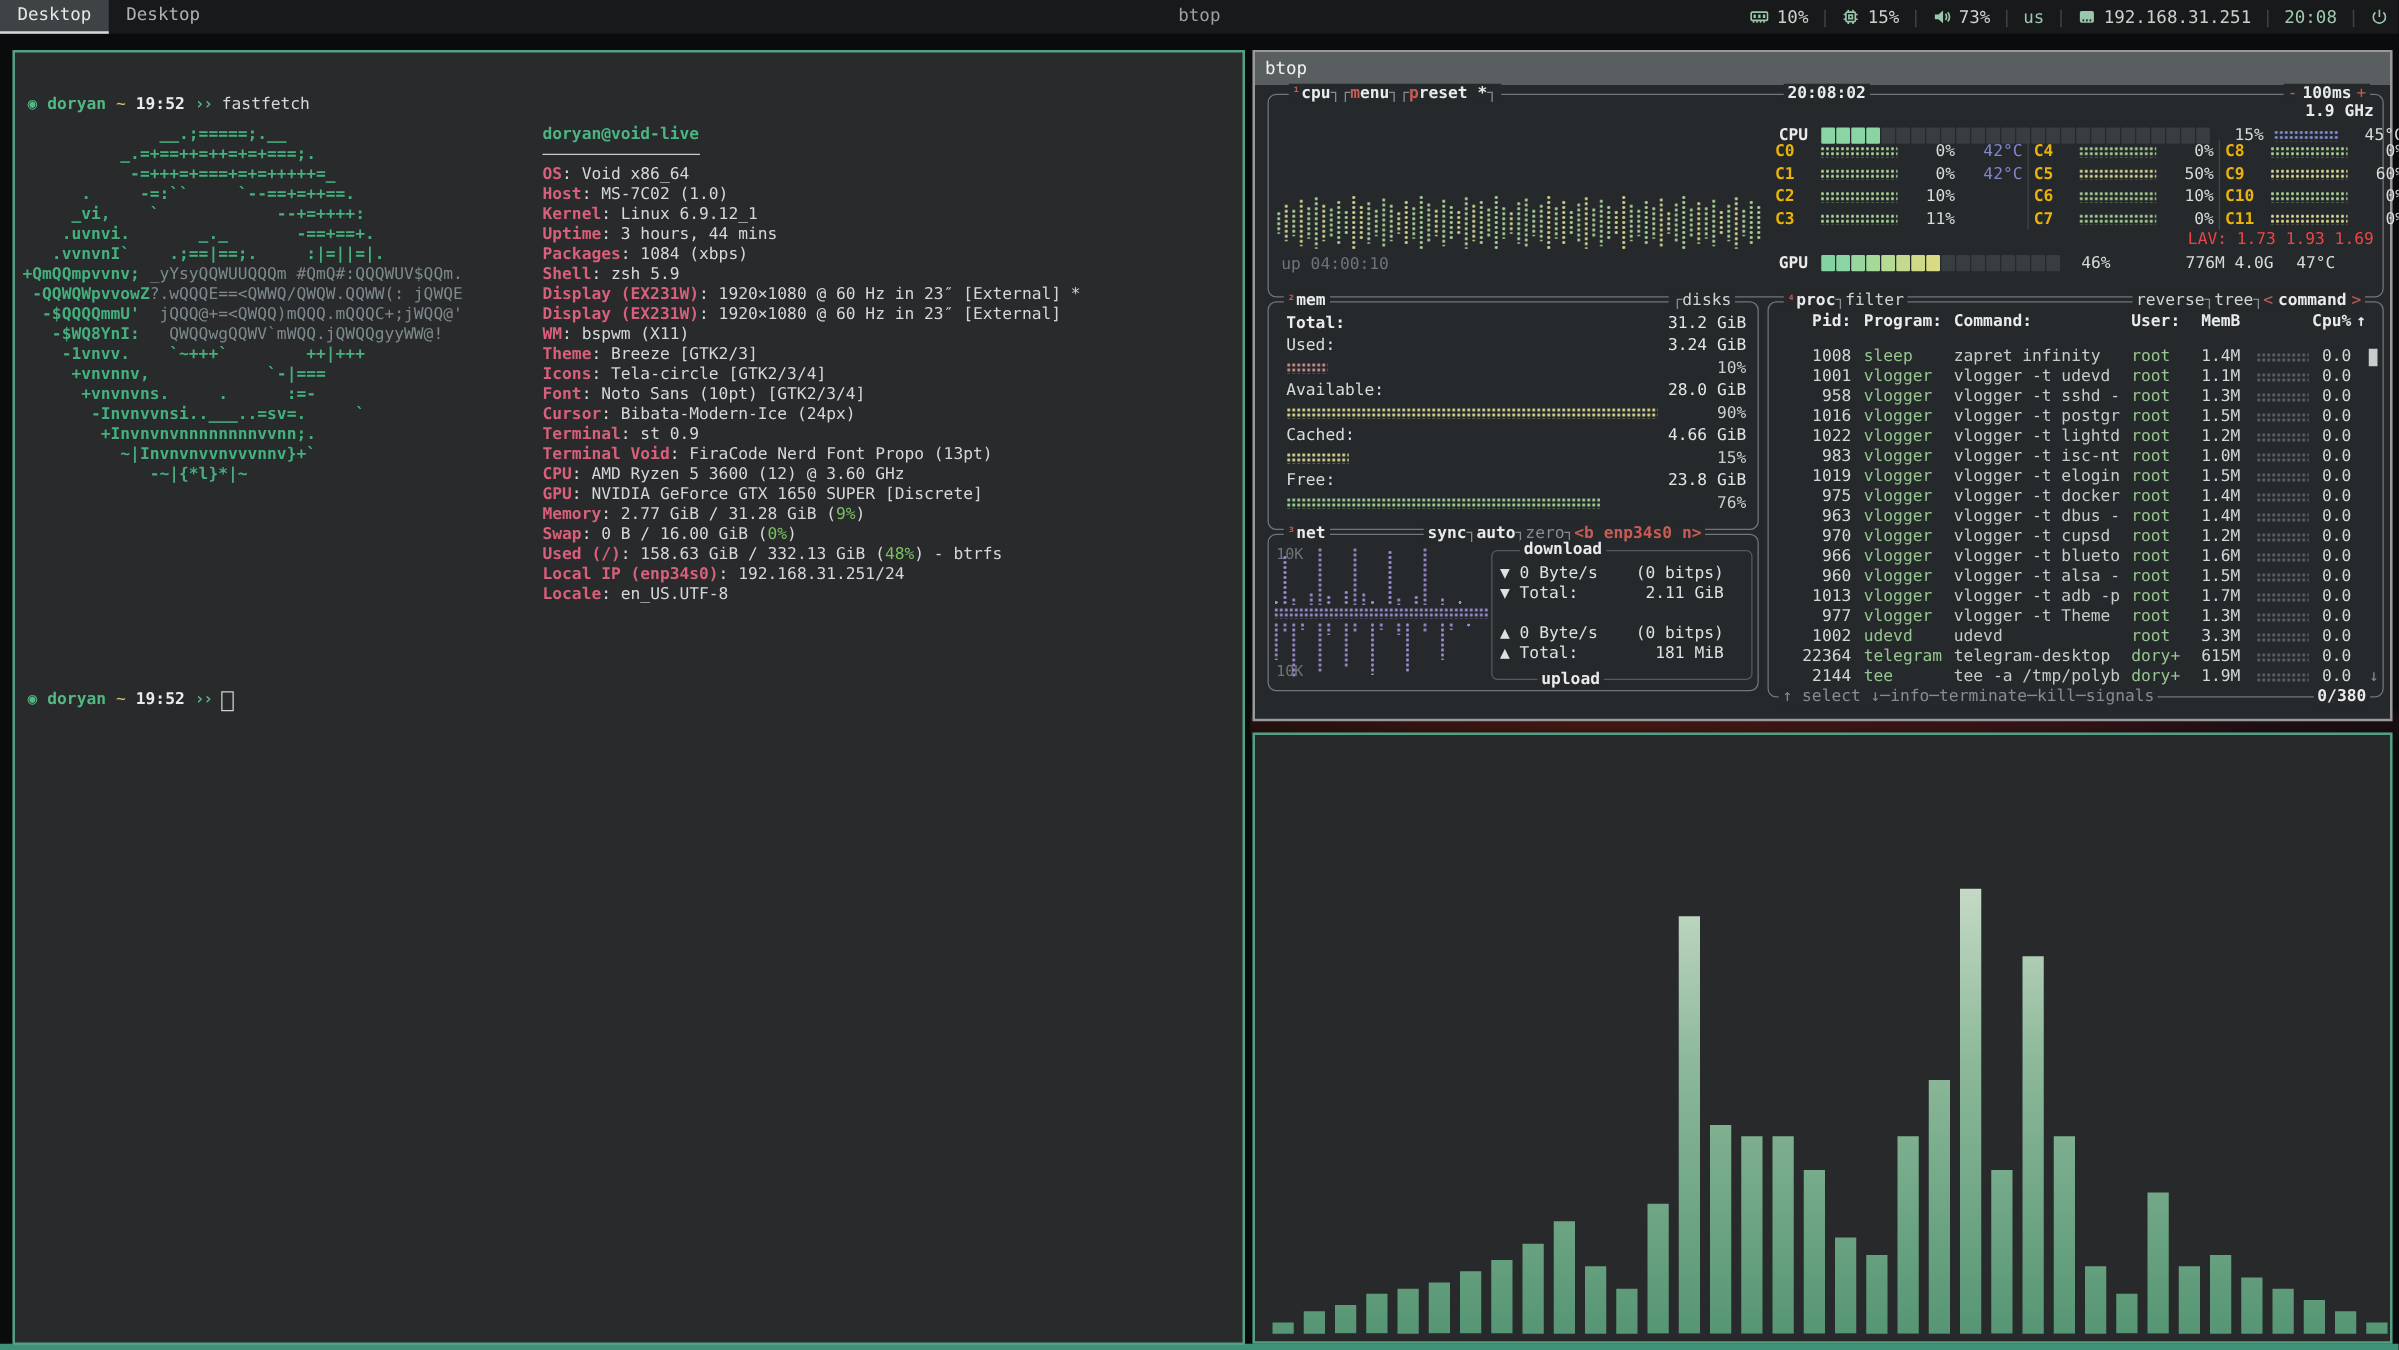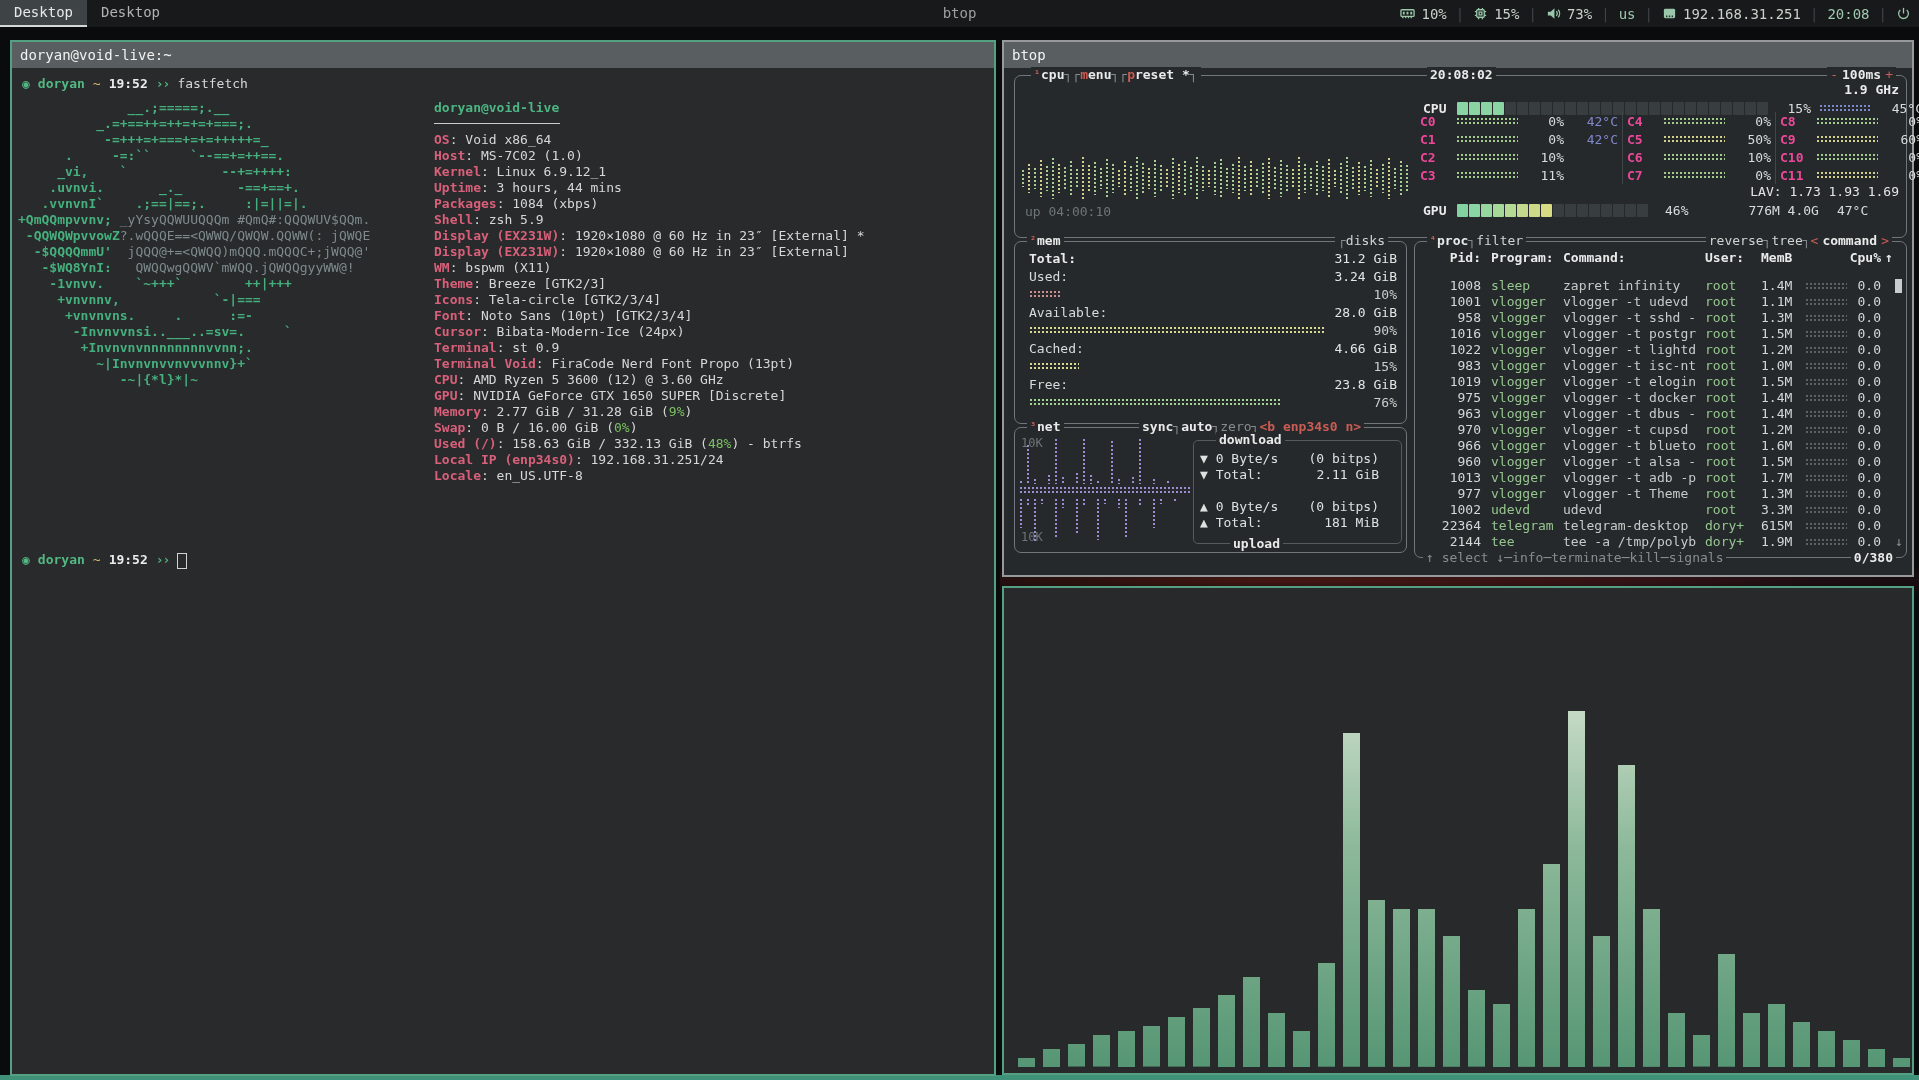--- a/index.html
+++ b/index.html
@@ -83,25 +83,25 @@
     border:1px solid #545a5e;border-right-color:transparent;border-bottom-color:transparent;
     border-radius:8px 0 0 0;}
   .freq{position:absolute;right:7px;top:6px;font-weight:bold;color:#e8ebea;}
   .cpurow{position:absolute;left:408px;top:24px;display:flex;align-items:center;height:16px;}
   .cells{display:flex;}
   .cell{width:11px;height:13px;margin-right:1px;background:#383d40;border-radius:1px;}
   .meter-dots{height:9px;}
   #cores{position:absolute;left:405px;top:36px;display:flex;}
   .ccol{display:flex;flex-direction:column;border-right:1px solid #3f4548;padding-right:4px;margin-right:4px;}
   .crow{display:flex;align-items:center;height:18px;}
-  .cname{width:36px;font-weight:bold;color:#ec4899;}
+  .cname{width:36px;font-weight:bold;color:#eab308;}
   .cmeter{width:62px;margin-right:4px;}
   .cpct{width:42px;text-align:right;color:#d8dcda;}
   .ctemp{width:54px;text-align:right;color:#8187cc;}
-  .lav{position:absolute;right:7px;top:108px;color:#e5e5e5;}
+  .lav{position:absolute;right:7px;top:108px;color:#ef4444;}
   .gpurow{position:absolute;left:408px;top:126px;display:flex;align-items:center;height:16px;}
   
   .mrow{position:relative;height:18px;line-height:18px;}
   .ml{color:#d8dcda;}
   .ml.b{font-weight:bold;color:#e8ebea;}
   .mv{position:absolute;right:0;color:#e2e6e4;}
   .mmeter{position:relative;height:18px;}
   .mtrack{position:absolute;left:0;top:4px;width:330px;height:9px;}
   .mfill{height:9px;}
   .mpct{position:absolute;right:0;top:0;line-height:18px;color:#c9cecc;}
@@ -198,21 +198,20 @@
     <span class="bar-item">
       <svg class="bicon" viewBox="0 0 16 16">
           <path d="M8 2v6"></path>
           <path d="M4.6 4.2a5.2 5.2 0 1 0 6.8 0"></path>
         </svg>
     </span>
   </div>
 </div>
 
 <div class="win" id="term">
-  <div class="titlebar">doryan@void-live:~</div>
   <div class="content">
     <div class="promptline" style="top:6px;">
       <span class="p-circ">◉</span>
       <span class="p-user">doryan</span>
       <span class="p-dir">~</span>
       <span class="p-time">19:52</span>
       <span class="p-arr">››</span>
       <span class="p-cmd">fastfetch</span>
     </div>
     <div id="ascii"><div><span class="ag">              __.;=====;.__</span></div><div><span class="ag">          _.=+==++=++=+=+===;.</span></div><div><span class="ag">           -=+++=+===+=+=+++++=_</span></div><div><span class="ag">      .     -=:``     `--==+=++==.</span></div><div><span class="ag">     _vi,    `            --+=++++:</span></div><div><span class="ag">    .uvnvi.       _._       -==+==+.</span></div><div><span class="ag">   .vvnvnI`    .;==|==;.     :|=||=|.</span></div><div><span class="ag">+QmQQmpvvnv;</span><span class="ad"> _yYsyQQWUUQQQm #QmQ#:QQQWUV$QQm.</span></div><div><span class="ag"> -QQWQWpvvowZ</span><span class="ad">?.wQQQE==&lt;QWWQ/QWQW.QQWW(: jQWQE</span></div><div><span class="ag">  -$QQQQmmU'</span><span class="ad">  jQQQ@+=&lt;QWQQ)mQQQ.mQQQC+;jWQQ@'</span></div><div><span class="ag">   -$WQ8YnI:</span><span class="ad">   QWQQwgQQWV`mWQQ.jQWQQgyyWW@!</span></div><div><span class="ag">    -1vnvv.    `~+++`        ++|+++</span></div><div><span class="ag">     +vnvnnv,            `-|===</span></div><div><span class="ag">      +vnvnvns.     .      :=-</span></div><div><span class="ag">       -Invnvvnsi..___..=sv=.     `</span></div><div><span class="ag">        +Invnvnvnnnnnnnnvvnn;.</span></div><div><span class="ag">          ~|Invnvnvvnvvvnnv}+`</span></div><div><span class="ag">             -~|{*l}*|~</span></div></div>

